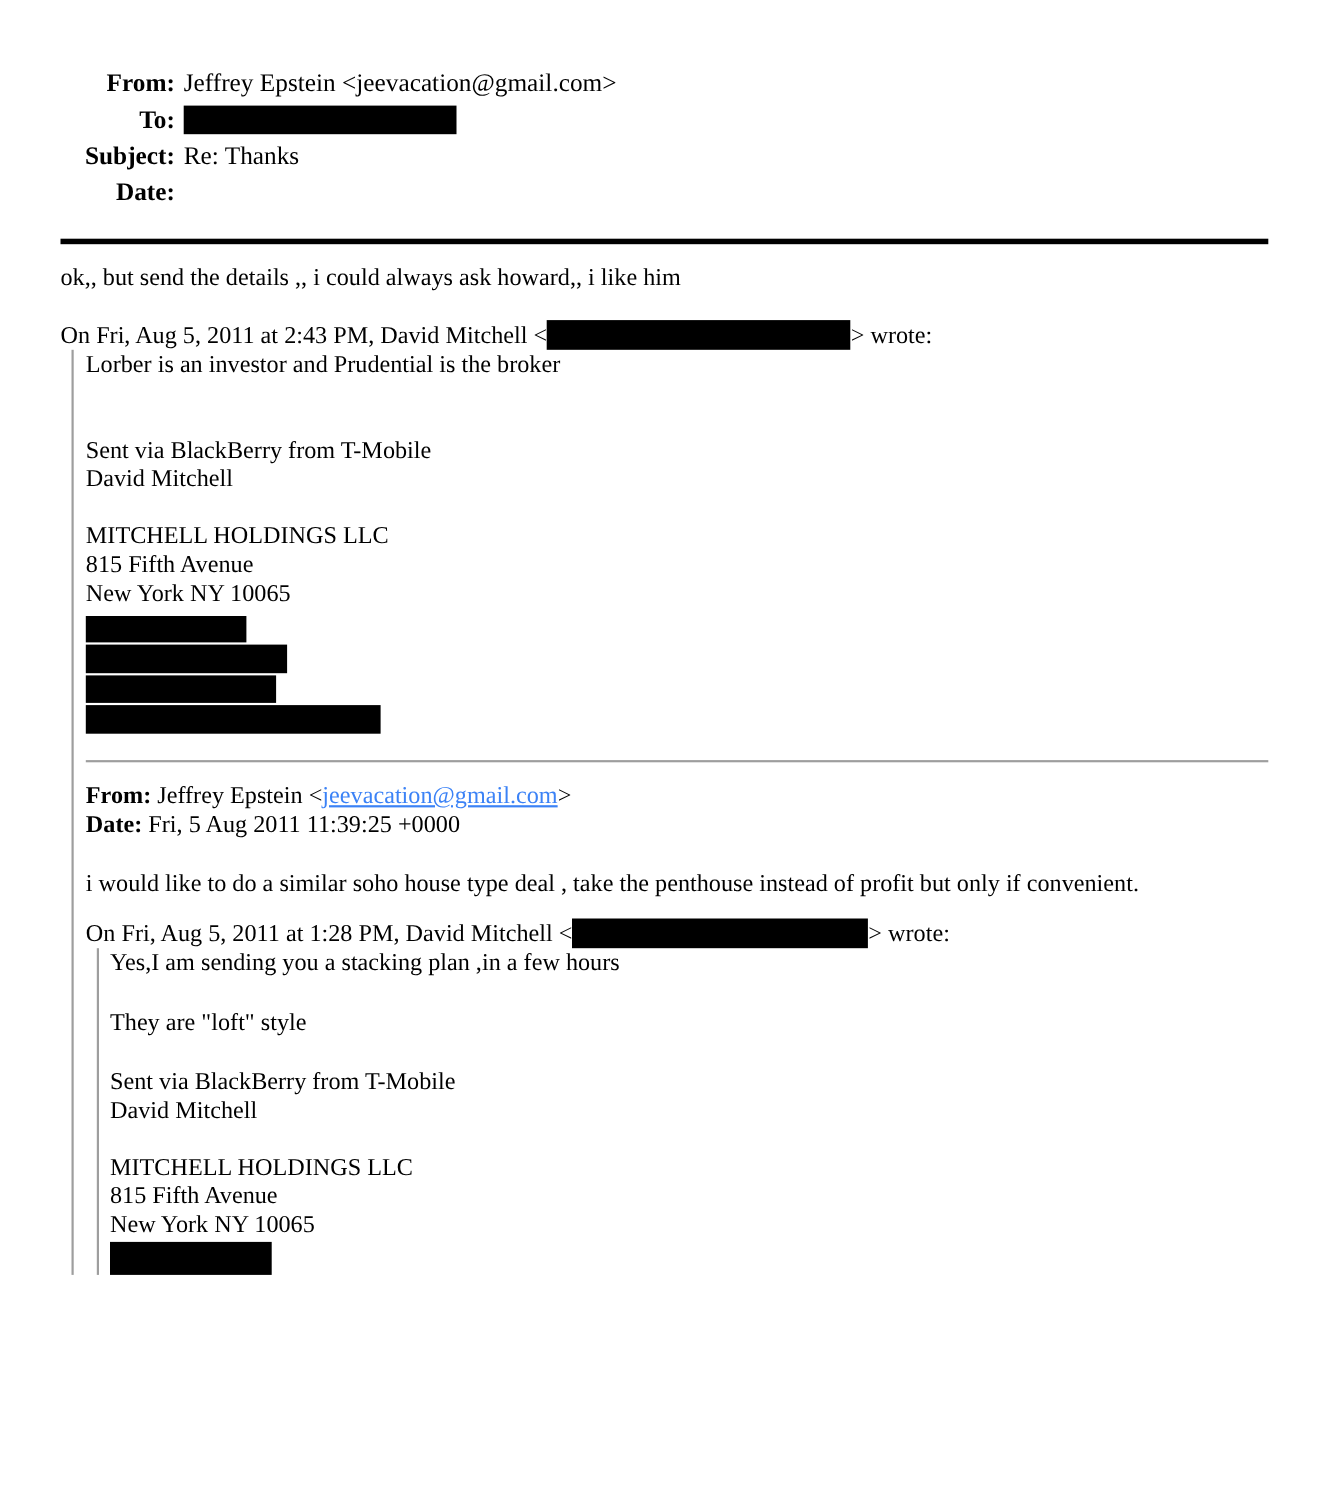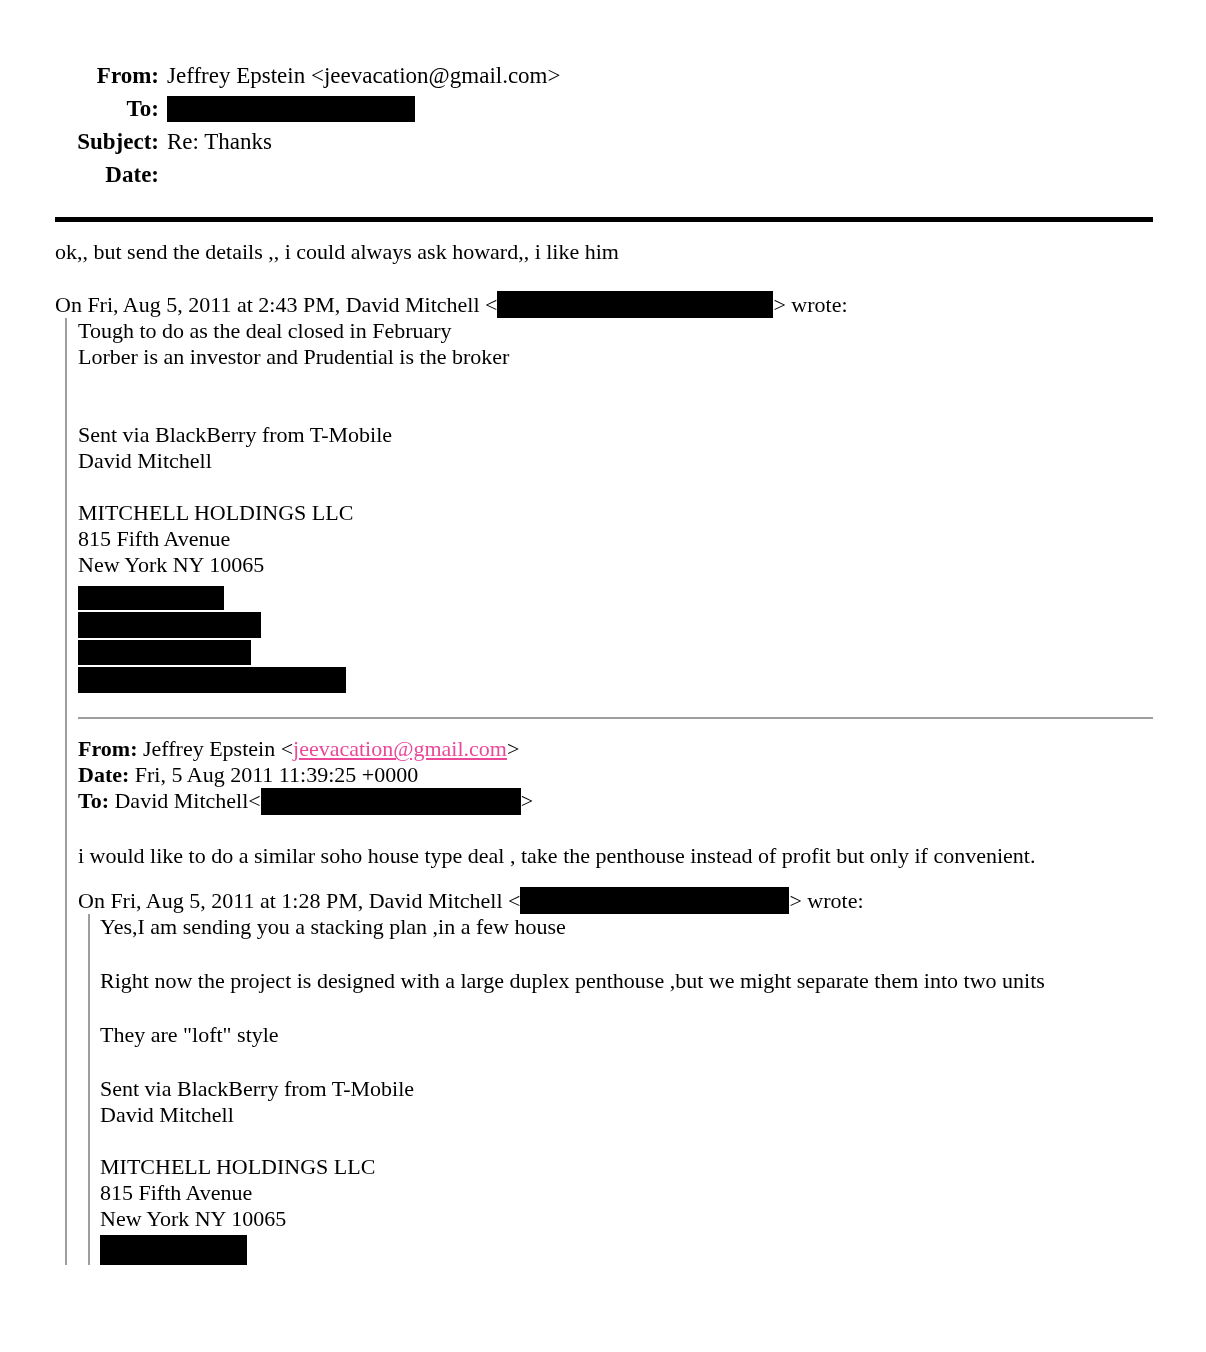--- a/index.html
+++ b/index.html
@@ -41,21 +41,21 @@
   .sig-gap{margin-top:52px}
   .co-gap{margin-top:26px}
   .bars{margin-top:8px}
   .ihdr{margin-top:17px}
   .ihdr b{font-weight:bold}
 
   blockquote{margin:0}
   .bq1{border-left:2px solid #9e9e9e;margin-left:10px;padding-left:11px}
   .bq2{border-left:2px solid #9e9e9e;margin-left:10px;padding-left:10px}
 
-  a.maillink{color:#ec4899;text-decoration:underline;cursor:pointer}
+  a.maillink{color:#3b82f6;text-decoration:underline;cursor:pointer}
   .nw{white-space:nowrap}
 </style>
 </head>
 <body>
 
 <div class="page">
 
   <div class="hdr">
     <div class="hrow">
       <span class="hlabel">From:</span>
@@ -79,21 +79,20 @@
   <div class="bodytext">
 
     <div class="msg1">ok,, but send the details ,, i could always ask howard,, i like him</div>
 
     <div class="attr1 nw">
       <span>On Fri, Aug 5, 2011 at 2:43 PM, David Mitchell &lt;</span><span class="redact r-attr r-a1"></span><span>&gt; wrote:</span>
     </div>
 
     <blockquote class="bq1">
       <div>
-        <div>Tough to do as the deal closed in February</div>
         <div>Lorber is an investor and Prudential is the broker</div>
       </div>
 
       <div class="sig-gap">
         <div>Sent via BlackBerry from T-Mobile</div>
         <div>David Mitchell</div>
         <div class="co-gap">MITCHELL HOLDINGS LLC</div>
         <div>815 Fifth Avenue</div>
         <div>New York NY 10065</div>
         <div class="bars">
@@ -108,35 +107,30 @@
 
       <div class="ihdr">
         <div>
           <b>From:</b>
           <span>Jeffrey Epstein &lt;</span><a class="maillink">jeevacation@gmail.com</a><span>&gt;</span>
         </div>
         <div>
           <b>Date:</b>
           <span>Fri, 5 Aug 2011 11:39:25 +0000</span>
         </div>
-        <div>
-          <b>To:</b>
-          <span>David Mitchell&lt;</span><span class="redact r-to2"></span><span>&gt;</span>
-        </div>
       </div>
 
       <div class="msg2">i would like to do a similar soho house type deal , take the penthouse instead of profit but only if convenient.</div>
 
       <div class="attr2 nw">
         <span>On Fri, Aug 5, 2011 at 1:28 PM, David Mitchell &lt;</span><span class="redact r-attr r-a2"></span><span>&gt; wrote:</span>
       </div>
 
       <blockquote class="bq2">
-        <div>Yes,I am sending you a stacking plan ,in a few house</div>
-        <div class="pgap">Right now the project is designed with a large duplex penthouse ,but we might separate them into two units</div>
+        <div>Yes,I am sending you a stacking plan ,in a few hours</div>
         <div class="pgap">They are "loft" style</div>
 
         <div class="pgap">
           <div>Sent via BlackBerry from T-Mobile</div>
           <div>David Mitchell</div>
           <div class="co-gap">MITCHELL HOLDINGS LLC</div>
           <div>815 Fifth Avenue</div>
           <div>New York NY 10065</div>
           <div class="bar b5"></div>
         </div>

